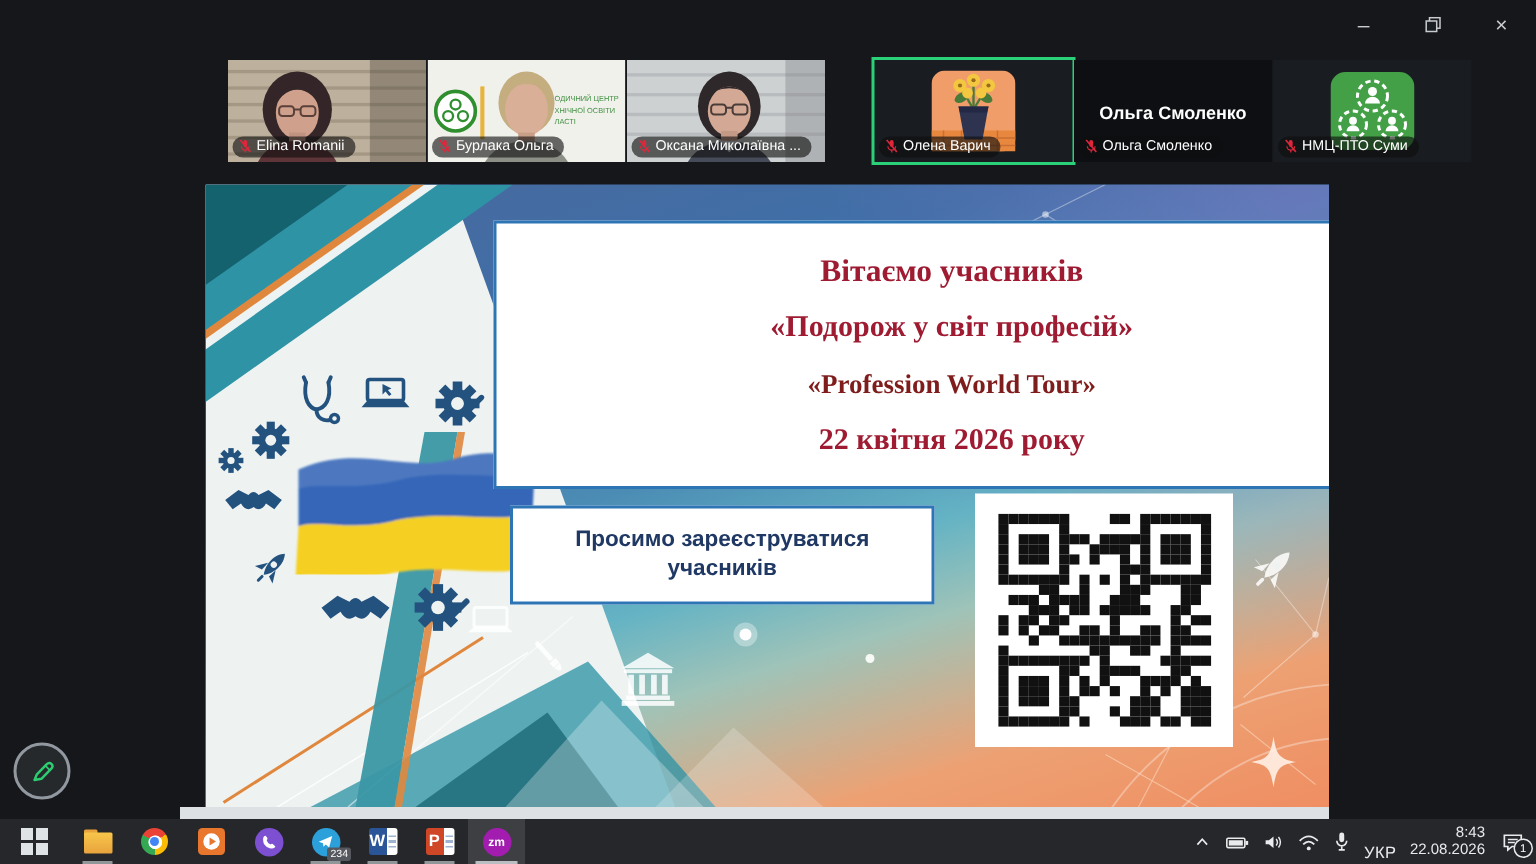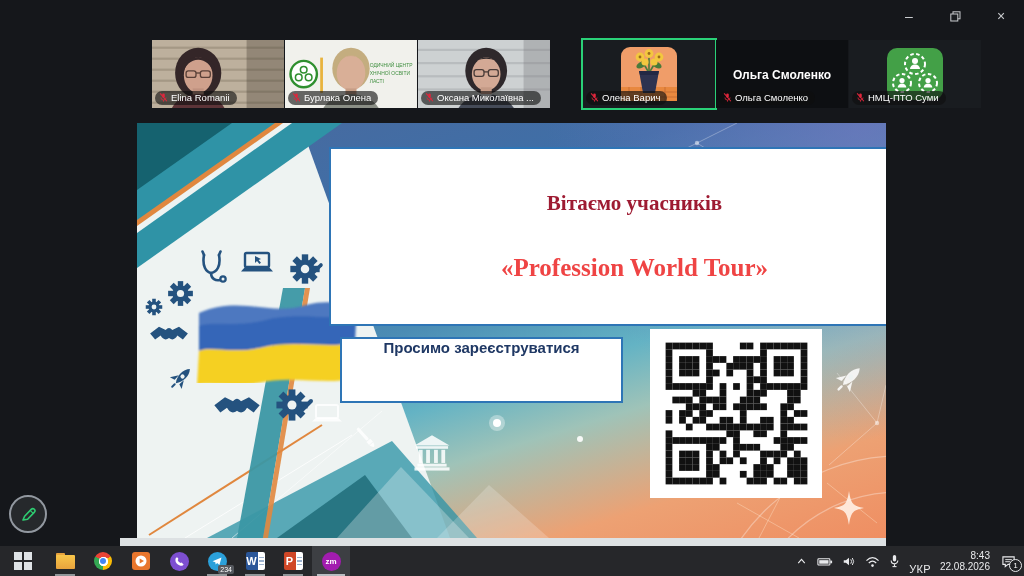--- a/index.html
+++ b/index.html
@@ -36,24 +36,24 @@
     clip-path:polygon(0 0,163px 0,313px 415px,0 415px);}
   .deco{position:absolute;inset:0;}
   .flag{position:absolute;left:59px;top:170px;}
 
   .title-box{position:absolute;left:192px;top:24px;width:611px;height:179px;background:#fff;
     border:2px solid #2e75b6;box-sizing:border-box;display:flex;flex-direction:column;
     justify-content:space-evenly;text-align:center;padding:2px 6px;
     font-family:"Liberation Serif",serif;font-weight:bold;}
   .tl{color:#9e1b32;font-size:21px;line-height:1.05;}
   .tl.small{font-size:20px;}
-  .tl.en{color:#ef4444;font-size:25px;}
+  .tl.en{color:#7f1d1d;font-size:18px;}
 
   .reg-box{position:absolute;left:203px;top:214px;width:283px;height:66px;background:#fff;
-    border:2px solid #2e75b6;box-sizing:border-box;display:flex;flex-direction:row;
+    border:2px solid #2e75b6;box-sizing:border-box;display:flex;flex-direction:column;
     justify-content:center;text-align:center;color:#1f3864;font-weight:bold;font-size:15px;
     line-height:1.25;}
 
   .qr-box{position:absolute;left:513px;top:206px;width:172px;height:169px;background:#fff;
     display:flex;align-items:center;justify-content:center;}
   .qr-box svg{width:163px;height:163px;}
 
   .bottom-strip{position:absolute;left:120px;top:538px;width:766px;height:8px;background:#dde1e3;}
 
   
@@ -183,21 +183,21 @@
         <rect x="55" y="44" width="10" height="6" fill="#c79e86"></rect>
         <path d="M32,68 Q38,50 60,49 Q82,50 88,68 Z" fill="#8b8f86"></path>
       </svg>
       <div class="vlabel">
         <svg width="9" height="11" viewBox="0 0 12 13">
           <rect x="4.3" y="1" width="3.4" height="6" rx="1.7" fill="#e0263c"></rect>
           <path d="M2.6,6.5 a3.4,3.4 0 0 0 6.8,0" stroke="#e0263c" stroke-width="1.1" fill="none"></path>
           <line x1="6" y1="10" x2="6" y2="12" stroke="#e0263c" stroke-width="1.1"></line>
           <line x1="1.5" y1="1" x2="10.5" y2="11.5" stroke="#e0263c" stroke-width="1.4"></line>
         </svg>
-        <span>Бурлака Олена</span>
+        <span>Бурлака Ольга</span>
       </div>
     </div>
 
     <div class="tile">
       <svg class="scene" viewBox="0 0 120 68">
         <rect width="120" height="68" fill="#cdd1d2"></rect>
         <g fill="rgba(90,95,100,.18)">
           <rect y="8" width="120" height="2"></rect>
             <rect y="20" width="120" height="2"></rect>
           <rect y="32" width="120" height="2"></rect>
@@ -455,25 +455,28 @@
         </defs>
       <g filter="url(#fblur)">
         <path d="M3,20 C45,2 75,24 110,12 C135,5 152,14 161,8 L159,50 C127,56 98,46 64,55 C36,61 15,53 3,58 Z" fill="#3566b8"></path>
         <path d="M3,58 C15,53 36,61 64,55 C98,46 127,56 159,50 L157,86 C125,92 96,82 62,90 C35,95 14,88 1,92 Z" fill="#f5d024"></path>
         <path d="M3,20 C45,2 75,24 110,12 C135,5 152,14 161,8 L160,22 C130,28 100,18 66,28 C38,34 16,28 3,33 Z" fill="rgba(255,255,255,.12)"></path>
       </g>
     </svg>
 
     <div class="title-box">
       <div class="tl">Вітаємо учасників</div>
+      <div class="tl small">«Подорож у світ професій»</div>
       <div class="tl en">«Profession World Tour»</div>
+      <div class="tl small">22 квітня 2026 року</div>
     </div>
 
     <div class="reg-box">
       <div>Просимо зареєструватися</div>
+      <div>учасників</div>
     </div>
 
     <div class="qr-box">
       <svg viewBox="0 0 169 169">
           <rect x="11" y="11" width="7" height="7" fill="#111"></rect>
           <rect x="18" y="11" width="7" height="7" fill="#111"></rect>
           <rect x="25" y="11" width="7" height="7" fill="#111"></rect>
           <rect x="32" y="11" width="7" height="7" fill="#111"></rect>
           <rect x="39" y="11" width="7" height="7" fill="#111"></rect>
           <rect x="46" y="11" width="7" height="7" fill="#111"></rect>

